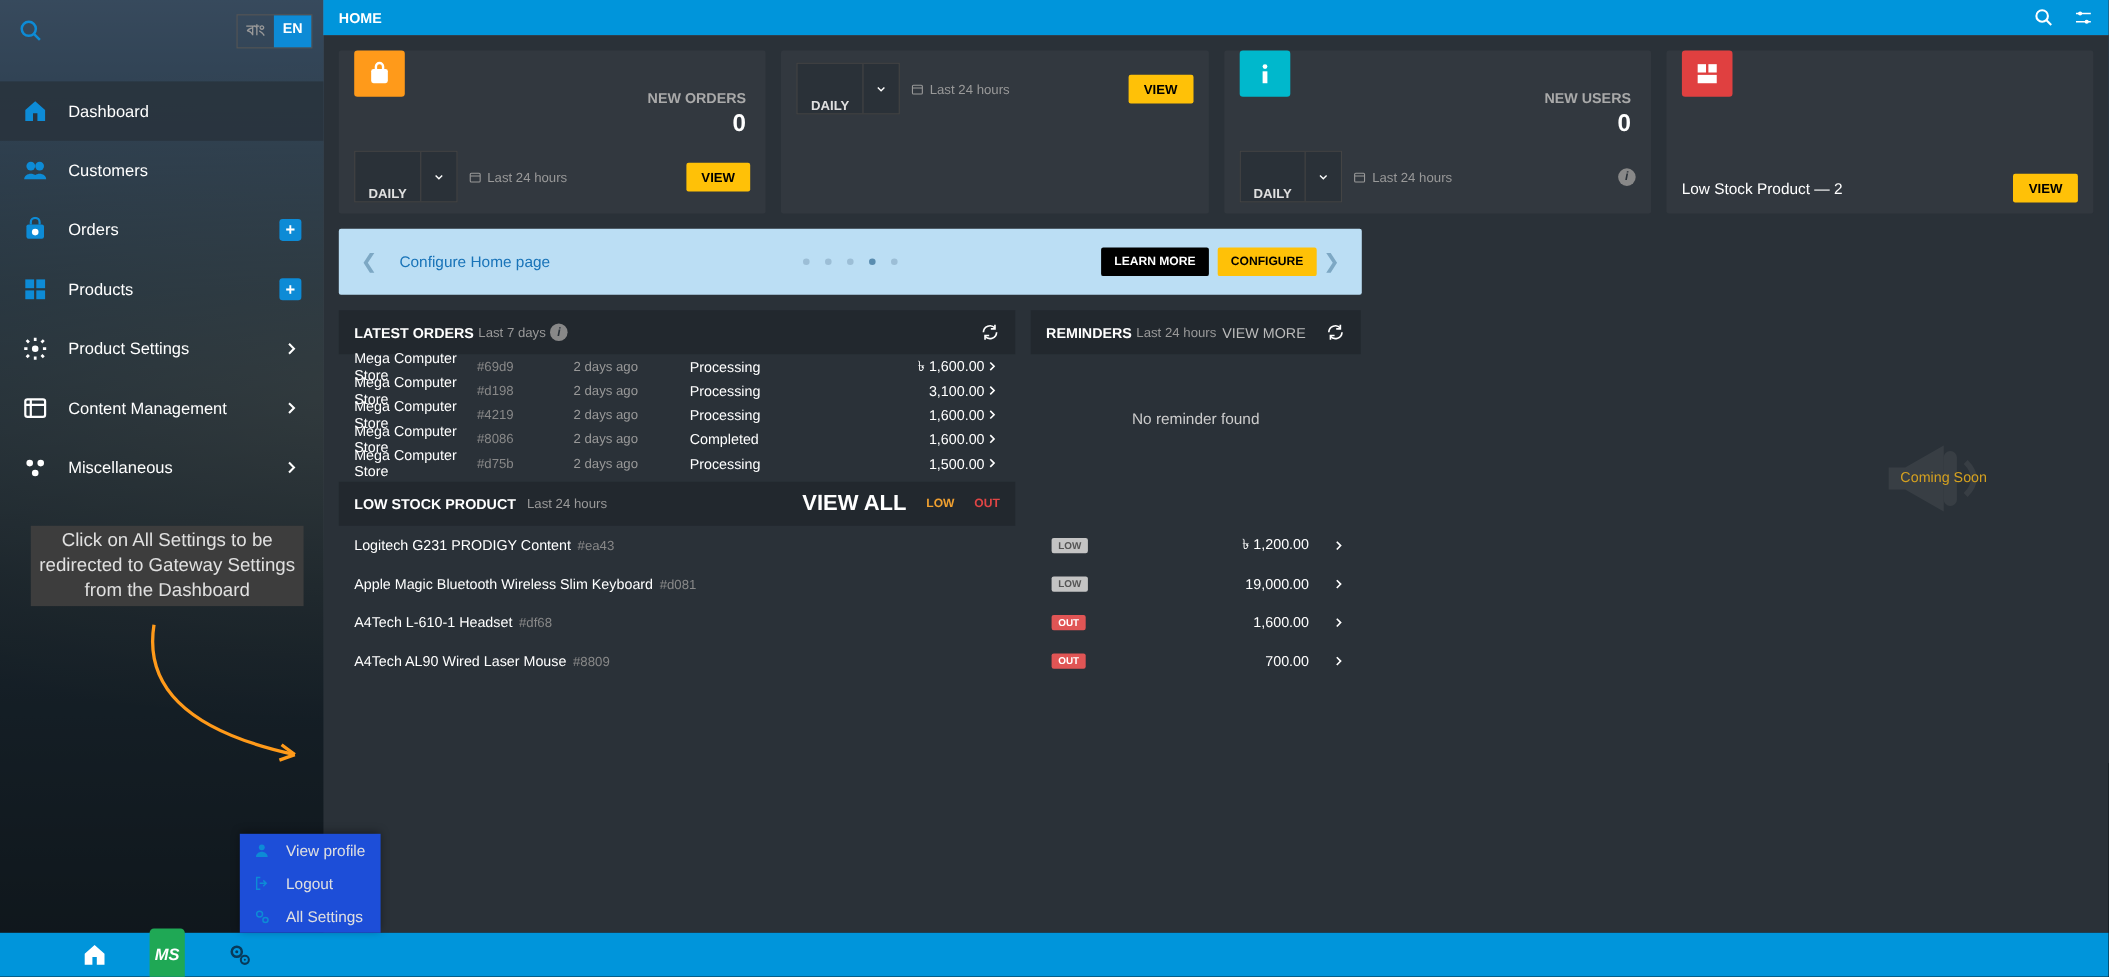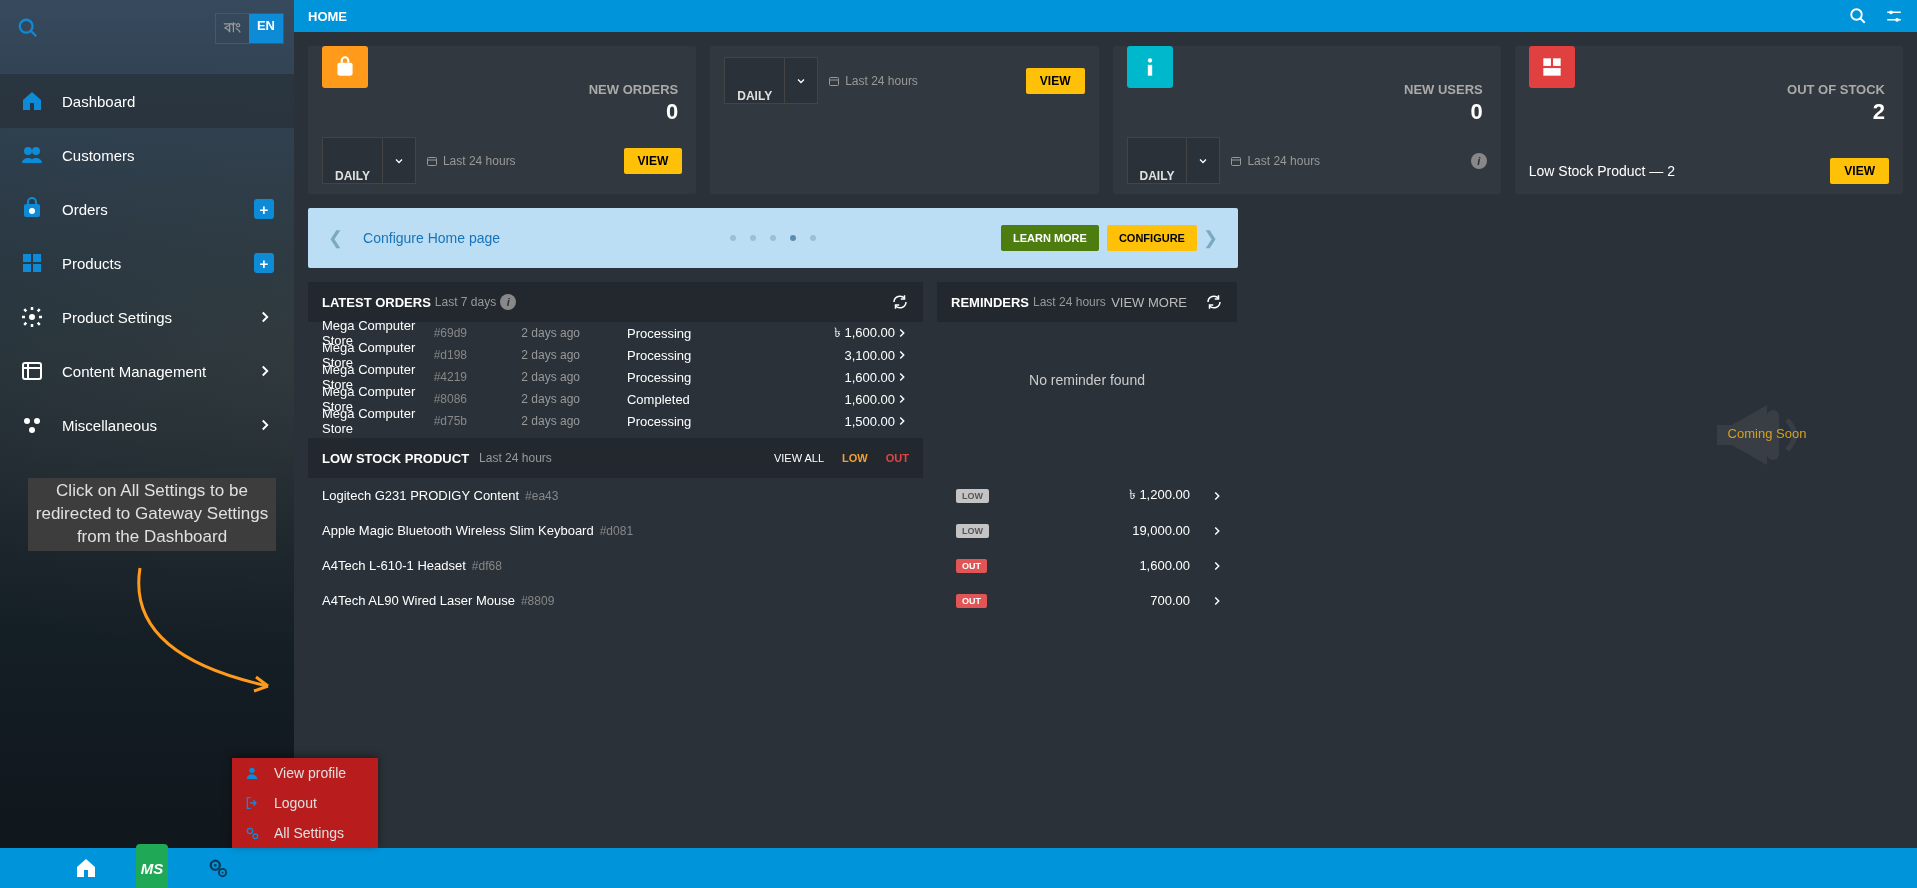--- a/index.html
+++ b/index.html
@@ -16,21 +16,21 @@
 .nav{margin-top:18px}
 .nav-item{display:flex;align-items:center;height:54px;padding:0 20px;cursor:pointer;font-size:15px;position:relative}
 .nav-item.active{background:rgba(40,50,60,.85)}
 .nav-icon{width:24px;height:24px;margin-right:18px;display:flex;align-items:center;justify-content:center}
 .nav-label{flex:1;color:#fff}
 .nav-chevron{width:18px;height:18px}
 .nav-plus{width:20px;height:20px;background:#0d8bd6;border-radius:3px;display:flex;align-items:center;justify-content:center;color:#fff;font-weight:bold;font-size:15px}
 .bottom-bar{position:absolute;bottom:0;left:0;right:0;height:40px;background:#0095db;z-index:3;display:flex;align-items:center;padding-left:72px;gap:36px}
 .bottom-icon{width:28px;height:28px;display:flex;align-items:center;justify-content:center;cursor:pointer}
 .ms-badge{width:32px;height:48px;background:#1fa855;border-radius:4px;display:flex;align-items:center;justify-content:center;color:#fff;font-weight:bold;font-size:15px;font-style:italic}
-.popup-menu{position:absolute;left:232px;bottom:40px;width:146px;background:#b91c1c;z-index:10;box-shadow:0 -2px 8px rgba(0,0,0,.4)}
+.popup-menu{position:absolute;left:218px;bottom:40px;width:128px;background:#1d4ed8;z-index:10;box-shadow:0 -2px 8px rgba(0,0,0,.4)}
 .popup-item{display:flex;align-items:center;height:30px;padding:0 10px;cursor:pointer;font-size:14px}
 .popup-icon{width:20px;margin-right:12px;display:flex;align-items:center;justify-content:center}
 .tooltip{position:absolute;left:28px;top:478px;width:248px;background:#3d3d3d;padding:2px;z-index:9;font-size:17px;text-align:center;color:#e0e0e0;line-height:1.35}
 .main{position:absolute;left:294px;top:0;right:0;height:888px;z-index:2}
 .topbar{height:32px;background:#0095db;display:flex;align-items:center;padding:0 14px;justify-content:space-between}
 .topbar-title{color:#fff;font-size:13px;font-weight:600}
 .topbar-right{display:flex;gap:18px}
 .content{background:#2a3138;padding:14px;height:calc(100% - 72px)}
 .stats-row{display:flex;gap:14px;margin-bottom:14px}
 .stat-card{flex:1;background:#32383f;border-radius:2px;padding:0;position:relative;min-height:148px;display:flex;flex-direction:column}
@@ -46,39 +46,39 @@
 .last24{flex:1;color:#999;font-size:12px;display:flex;align-items:center;gap:5px}
 .view-btn{background:#ffc107;color:#000;font-size:12px;font-weight:600;padding:6px 14px;border:none;border-radius:2px;cursor:pointer}
 .low-stock-link{flex:1;color:#fff;font-size:14px}
 .banner{background:#bbdef4;border-radius:2px;display:flex;align-items:center;padding:0 14px;height:60px;margin-bottom:14px;position:relative;width:930px}
 .banner-arrow{color:#7da8c4;font-size:18px;cursor:pointer;padding:0 6px}
 .banner-text{color:#1873b8;flex:1;padding-left:14px;font-size:14px}
 .banner-dots{position:absolute;left:50%;transform:translateX(-50%);display:flex;gap:14px}
 .banner-dot{width:6px;height:6px;border-radius:50%;background:#9cbed6}
 .banner-dot.active{background:#5a8db0}
 .banner-btn{padding:7px 12px;font-size:11px;font-weight:600;border:none;border-radius:2px;cursor:pointer;margin-left:8px}
-.learn-btn{background:#4d7c0f;color:#fff}
+.learn-btn{background:#000000;color:#fff}
 .conf-btn{background:#ffc107;color:#000}
 .mid-row{display:flex;gap:14px}
 .orders-panel{width:615px}
 .reminders-panel{width:300px}
 .panel-head{background:#22282e;padding:10px 14px;display:flex;align-items:center;gap:4px;height:40px}
 .panel-title{font-size:13px;font-weight:600;color:#fff}
 .panel-sub{font-size:12px;color:#999}
 .refresh-ic{margin-left:auto;cursor:pointer}
 .order-row{display:flex;align-items:center;padding:4px 14px;height:22px;font-size:13px}
 .order-store{width:112px;color:#fff}
 .order-id{color:#888;font-size:12px;width:88px}
 .order-ago{color:#999;font-size:12px;width:106px}
 .order-status{width:194px;color:#fff}
 .order-amt{width:75px;text-align:right;color:#fff}
 .order-chev{margin-left:auto;cursor:pointer}
 .low-head{background:#22282e;padding:0 14px;display:flex;align-items:center;height:40px;margin-top:6px}
 .low-head .panel-title{margin-right:10px}
-.viewall{margin-left:auto;color:#fff;font-size:11px;font-weight:400;cursor:pointer}
+.viewall{margin-left:auto;color:#fff;font-size:20px;font-weight:700;cursor:pointer}
 .low-tag{font-size:11px;font-weight:600;margin-left:18px}
 .low-tag.l{color:#f0a030}
 .low-tag.o{color:#e04545}
 .prod-row{display:flex;align-items:center;padding:10px 14px;font-size:13px;min-height:32px}
 .prod-name{color:#fff}
 .prod-id{color:#888;font-size:12px;margin-left:6px}
 .prod-badge{font-size:9px;font-weight:700;padding:2px 6px;border-radius:2px;margin-left:auto;margin-right:0;position:absolute;left:648px}
 .prod-row{position:relative}
 .prod-badge.low{background:#c4c4c4;color:#555}
 .prod-badge.out{background:#e05555;color:#fff}
@@ -327,24 +327,20 @@
         </div>
         <div class="stat-card">
           <div class="stat-top">
             <div class="stat-icon" style="background:#e04040">
               <svg width="26" height="26" viewBox="0 0 24 24">
                 <rect x="4" y="4" width="7" height="7" fill="#fff"></rect>
                 <rect x="13" y="4" width="7" height="7" fill="#fff"></rect>
                 <rect x="4" y="13" width="16" height="7" fill="#fff"></rect>
               </svg>
             </div>
-            <div class="stat-info">
-              <div class="stat-label">OUT OF STOCK</div>
-              <div class="stat-value taka">2</div>
-            </div>
           </div>
           <div class="stat-bottom">
             <div class="low-stock-link">Low Stock Product — 2</div>
             <button class="view-btn">VIEW</button>
           </div>
         </div>
       </div>
 
     <div style="display:flex;gap:14px">
       <div style="width:930px">

